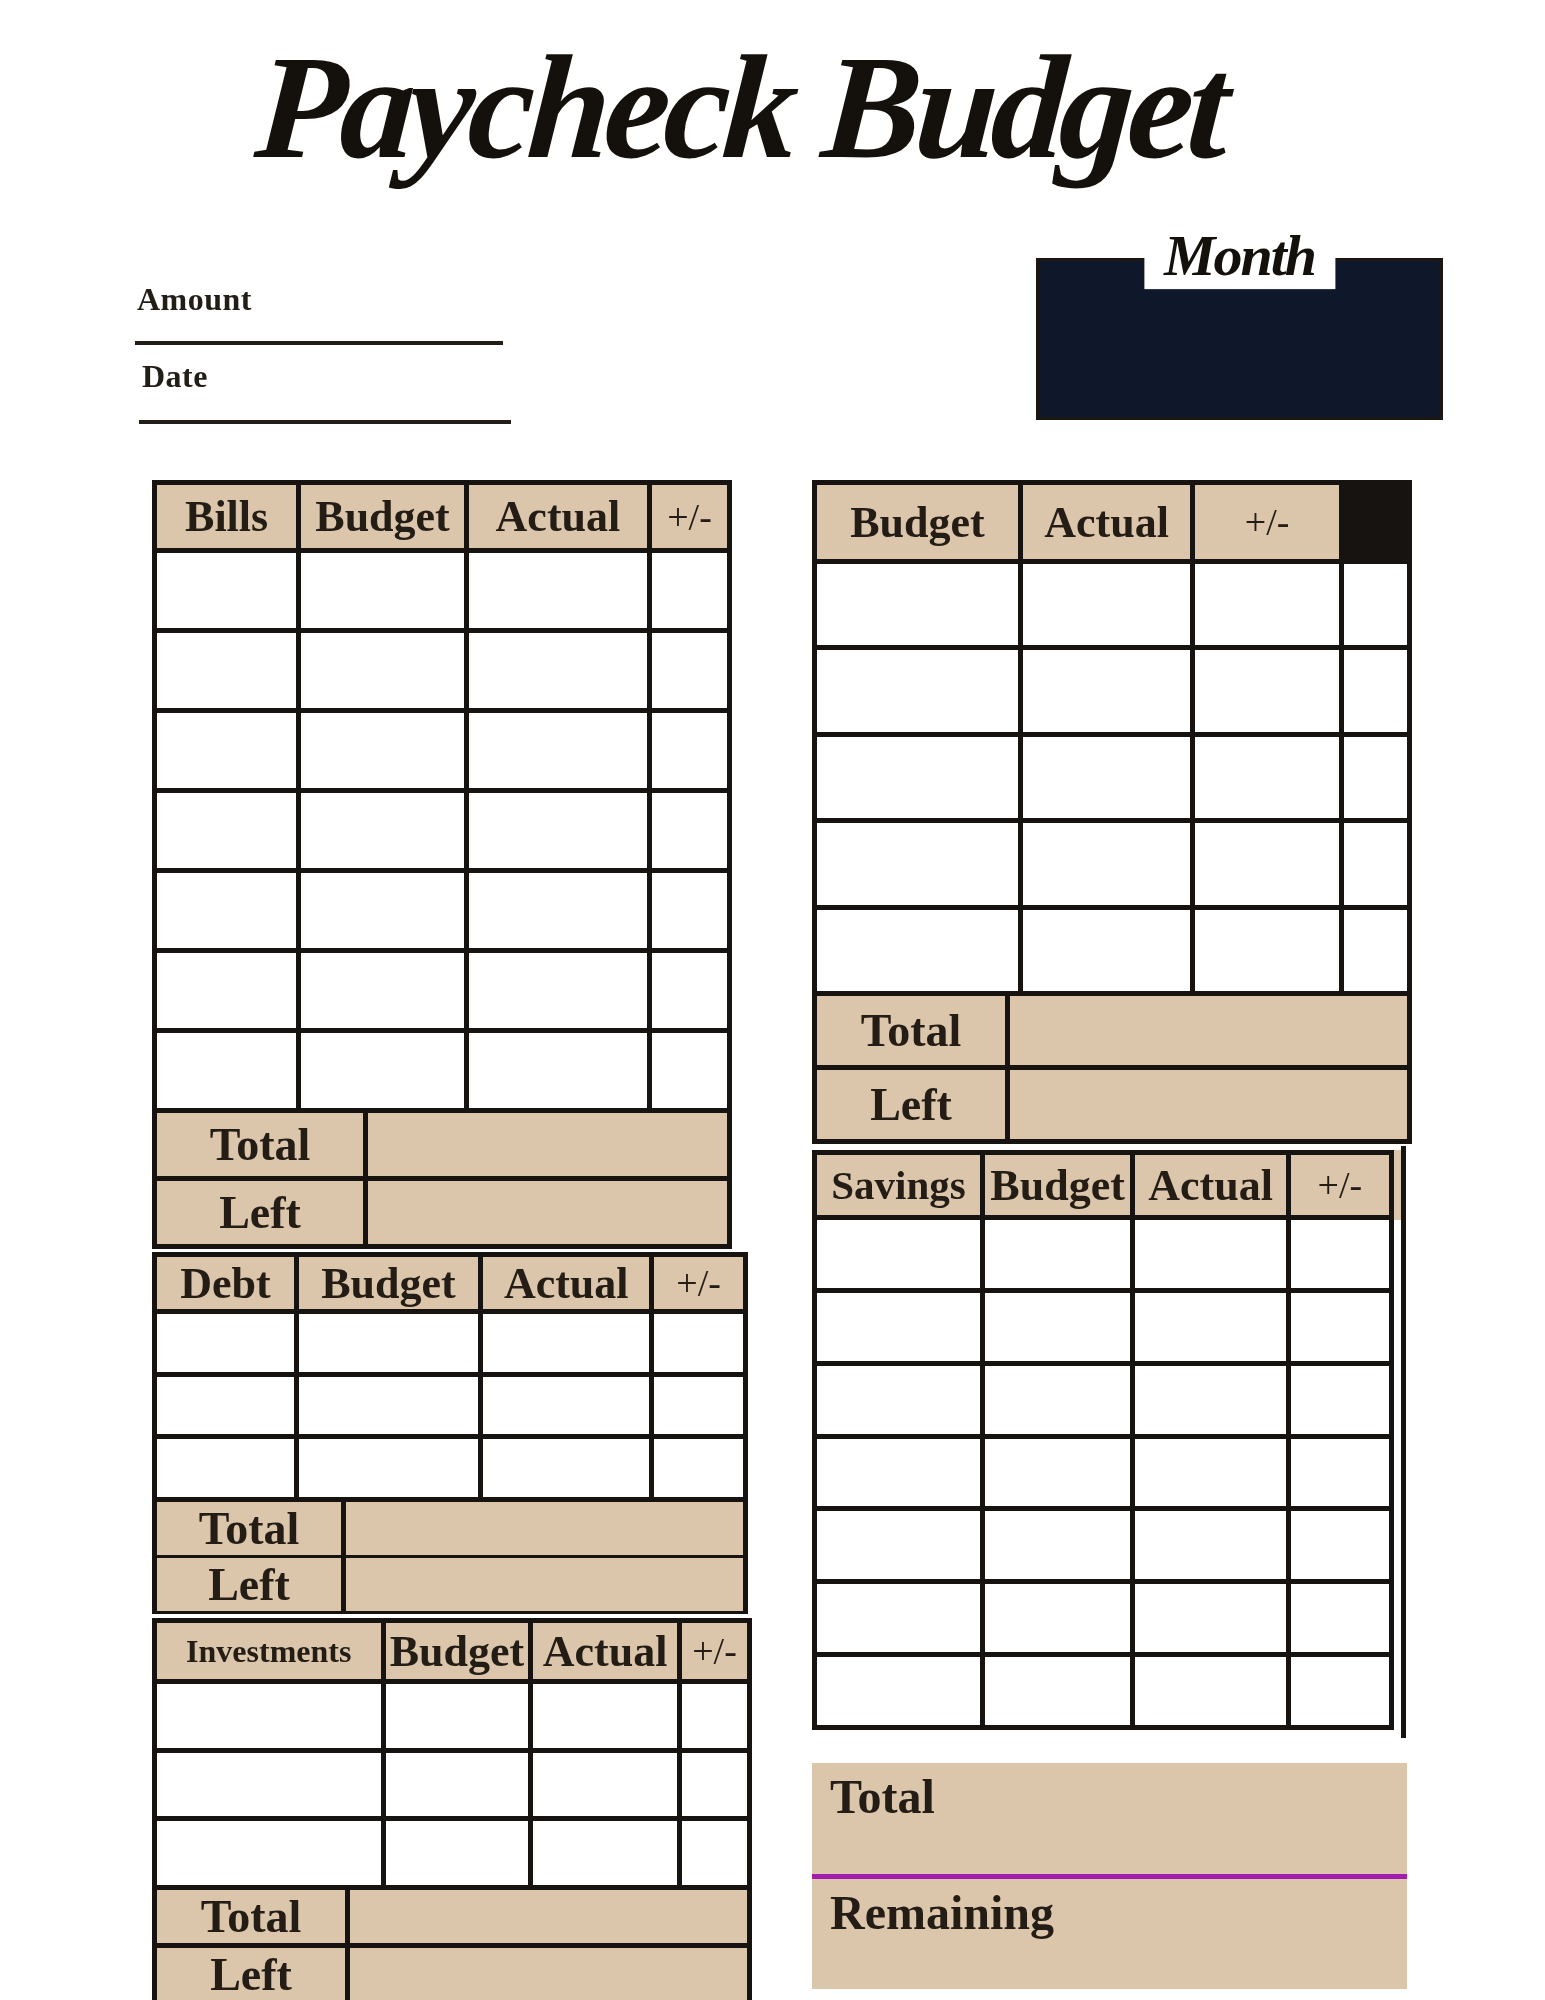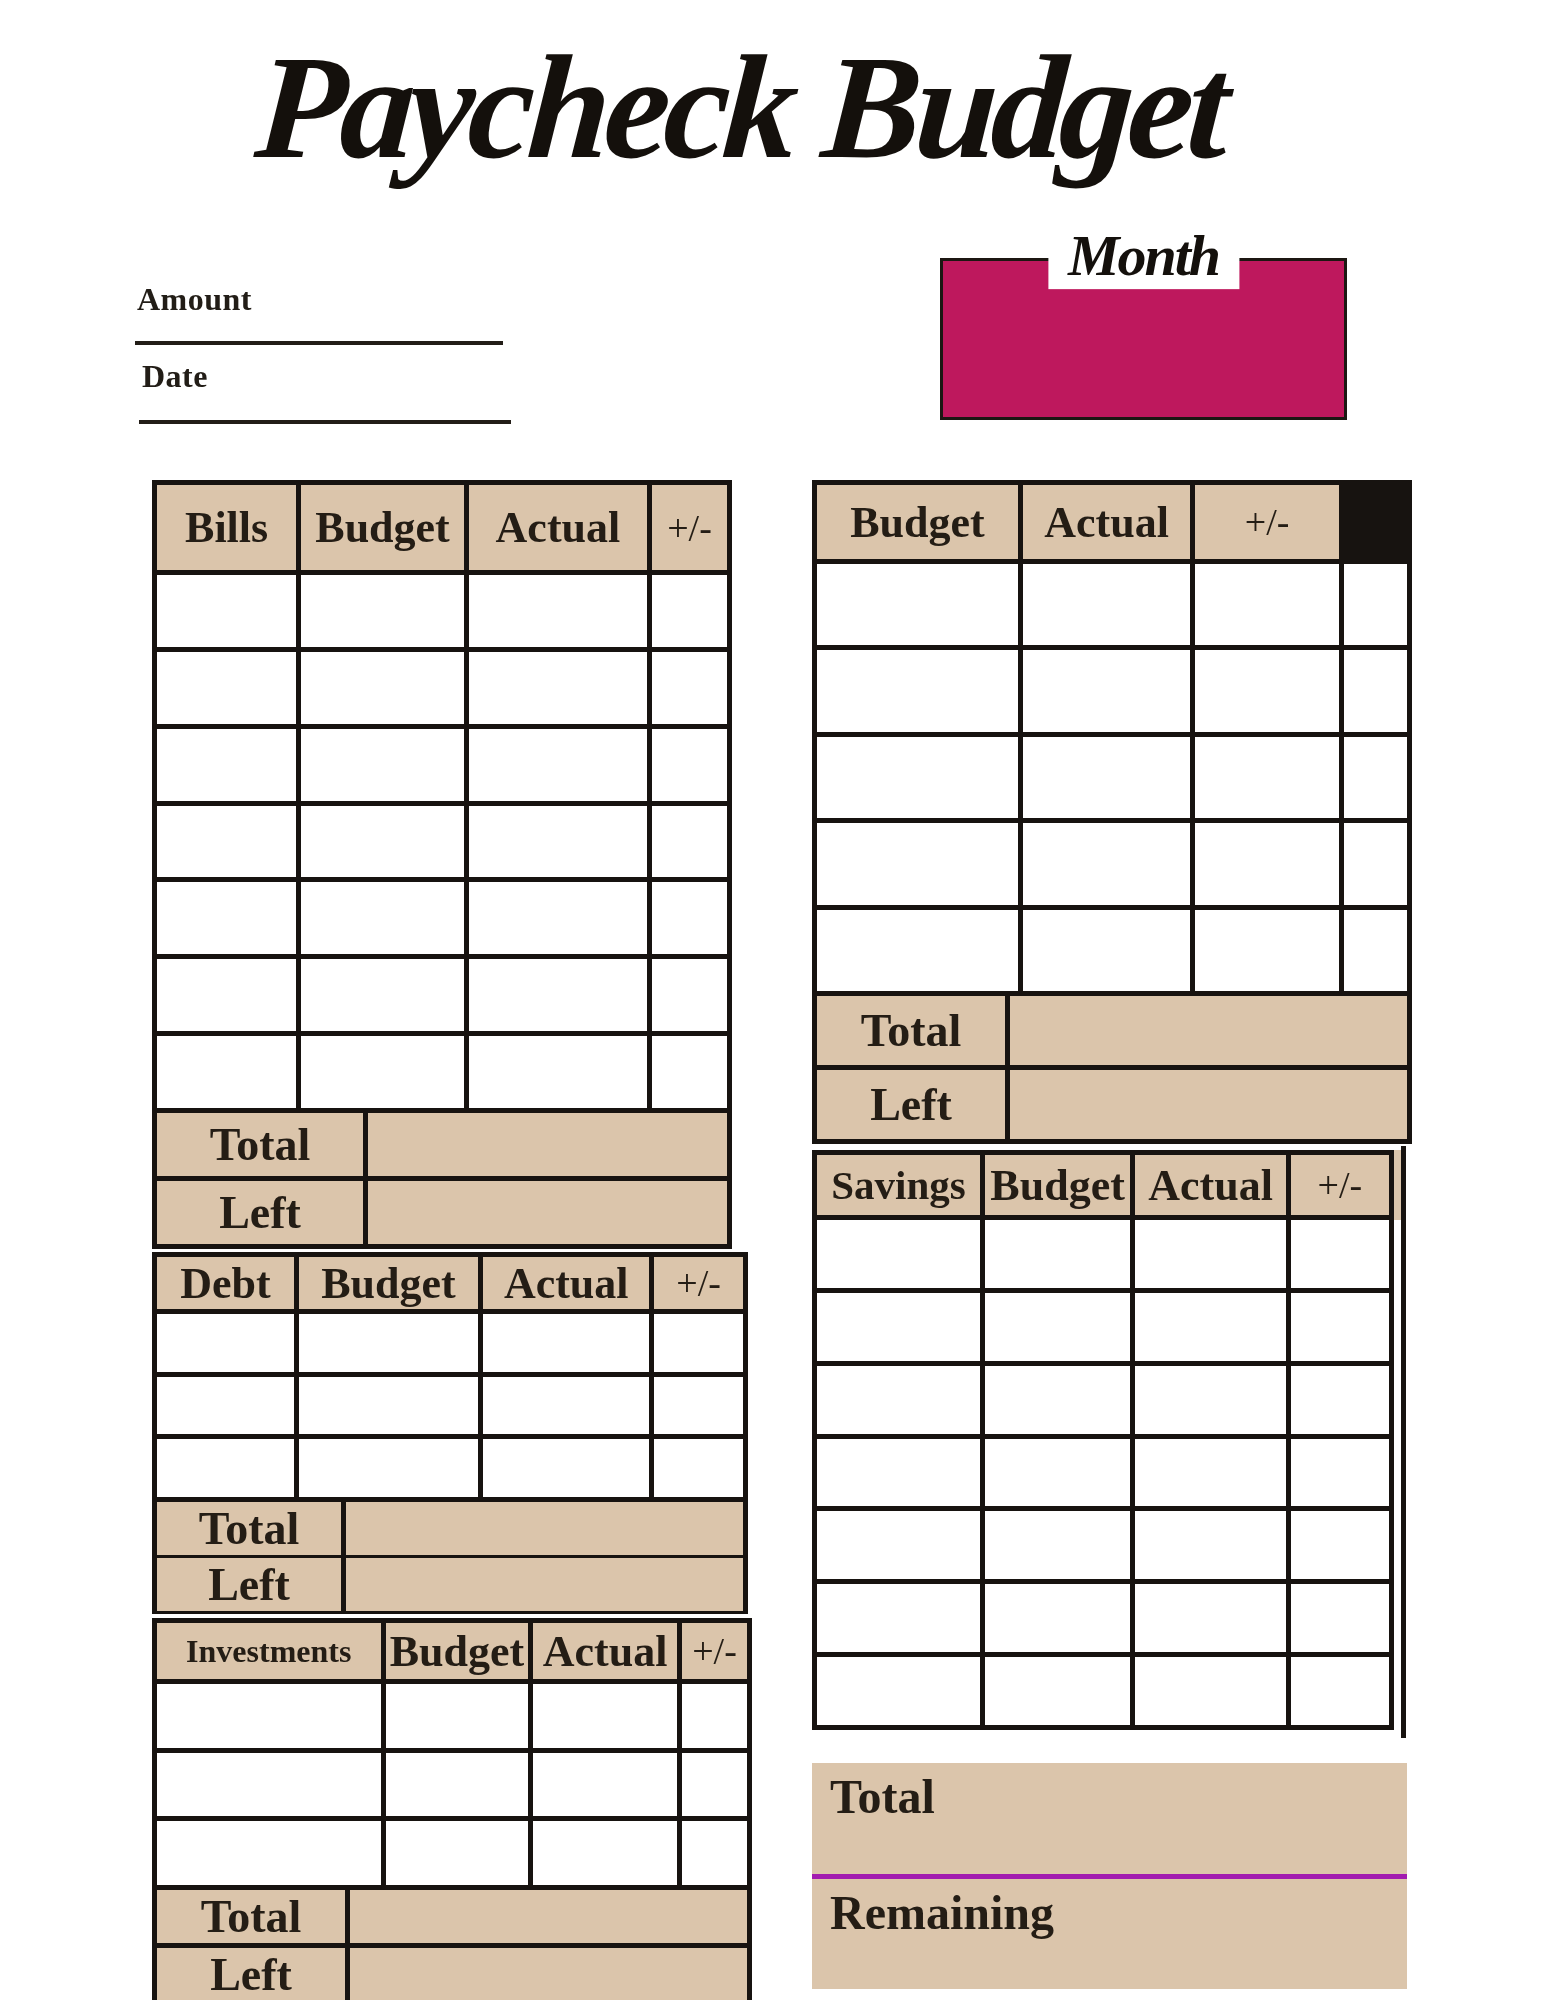--- a/index.html
+++ b/index.html
@@ -8,22 +8,22 @@
     font-family:"Liberation Serif","DejaVu Serif",serif;color:#1c1712;
   }
   
   .title{
     position:absolute;top:22px;left:0;width:1480px;text-align:center;
     font-family:"Liberation Serif",serif;font-style:italic;font-weight:bold;
     font-size:148px;letter-spacing:-6px;color:#14100c;transform:skewX(-4deg);
     white-space:nowrap;
   }
   .month-box{
-    position:absolute;left:940px;top:258px;width:401px;height:156px;
-    border:3px solid #1c1712;background:#be185d;
+    position:absolute;left:1036px;top:258px;width:401px;height:156px;
+    border:3px solid #1c1712;background:#0f172a;
   }
   .month-label{
     position:absolute;left:50%;top:0;transform:translate(-50%,-58%);
     background:#ffffff;padding:0 20px;white-space:nowrap;
     font-family:"Liberation Serif",serif;font-style:italic;font-weight:bold;
     font-size:58px;letter-spacing:-2px;color:#14100c;
   }
   .field-label{position:absolute;font-size:32px;font-weight:bold;color:#221d17;letter-spacing:.5px;}
   .amount-label{left:137px;top:281px;}
   .date-label{left:142px;top:358px;}
@@ -52,21 +52,21 @@
     font-size:46px;font-weight:bold;color:#241d15;
   }
   
   .t-bills{--cols:143fr 167fr 183fr 77fr;--sumcol:206px;}
   .t-savings{--cols:204fr 170fr 146fr 64fr;--sumcol:188px;}
   .t-debt{--cols:139fr 182fr 169fr 90fr;--sumcol:184px;}
   .t-invest{--cols:227fr 145fr 146fr 66fr;--sumcol:188px;}
   .t-expenses{--cols:169fr 151fr 156fr 102fr;}
   .t-invest .hname{font-size:32px;}
   .t-expenses .hname{font-size:41px;}
-  .hd-bills{height:85px;}   .sum-bills{height:63px;}
+  .hd-bills{height:63px;}   .sum-bills{height:63px;}
   .hd-savings{height:74px;} .sum-savings{height:69px;}
   .hd-debt{height:52px;}    .sum-debt{height:51px;}
   .hd-invest{height:56px;}  .sum-invest{height:53px;}
   .hd-expenses{height:60px;}
   
   .expenses-wrap{position:absolute;left:812px;top:1150px;width:582px;height:580px;}
   .expenses-wrap .sheet-table{left:0;top:0;width:572px;height:570px;}
   .x-line{position:absolute;top:-4px;right:-12px;width:5px;height:592px;background:#171310;}
   .x-bleed{position:absolute;top:0;right:-12px;width:14px;height:70px;background:#dbc5ab;}
   

